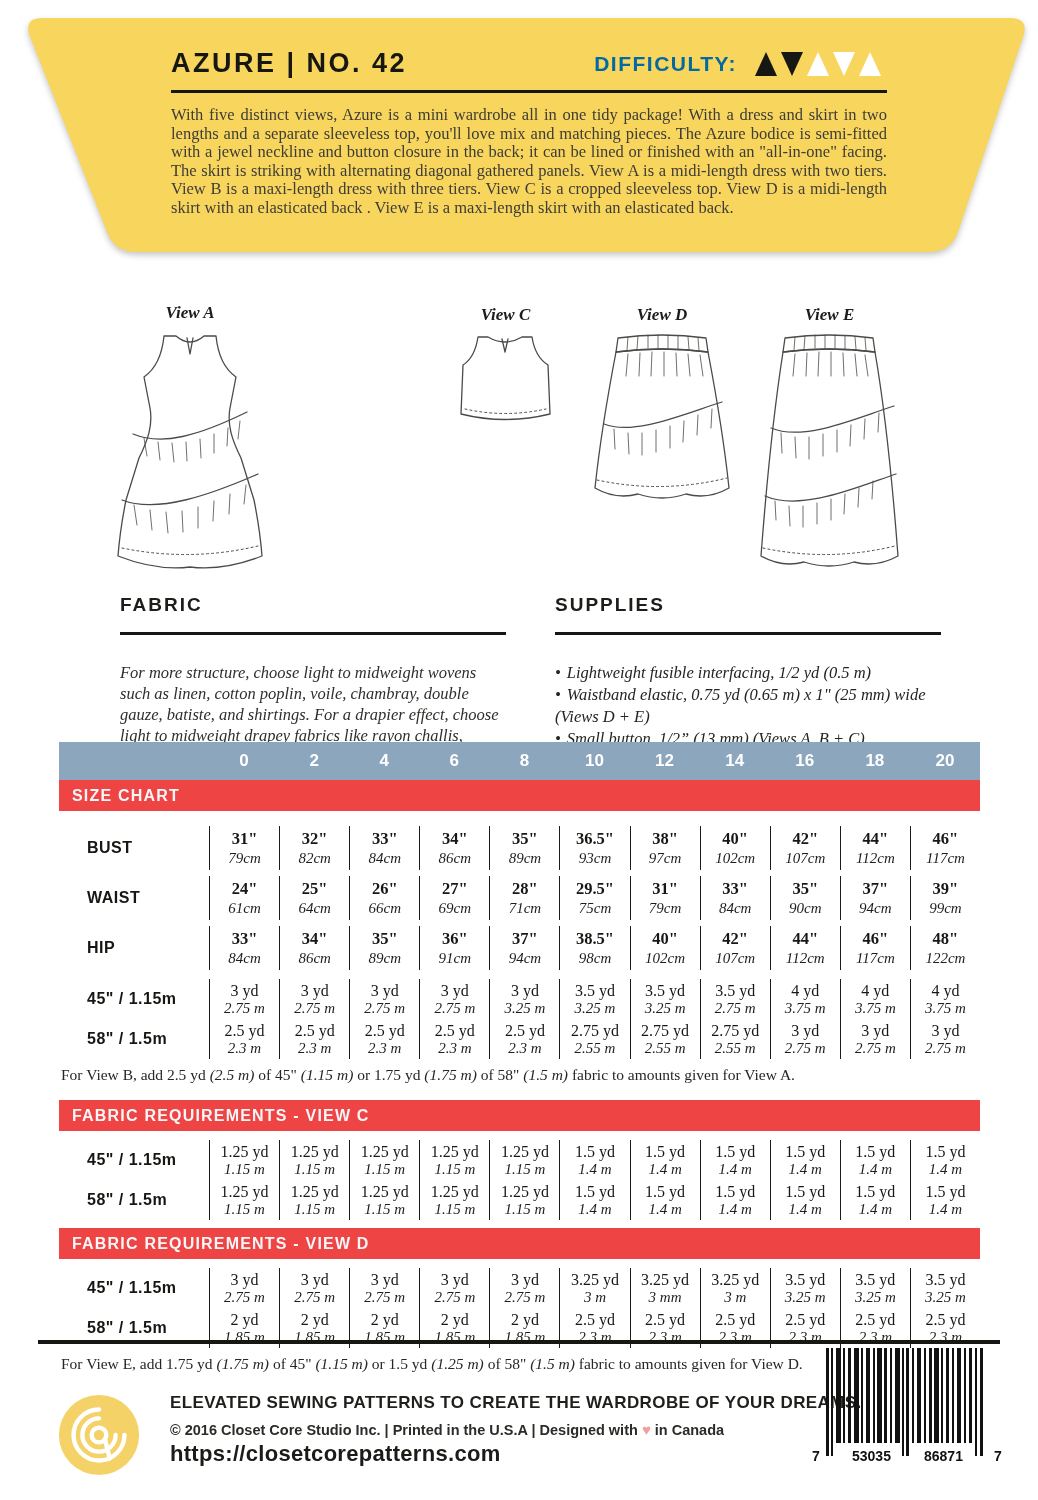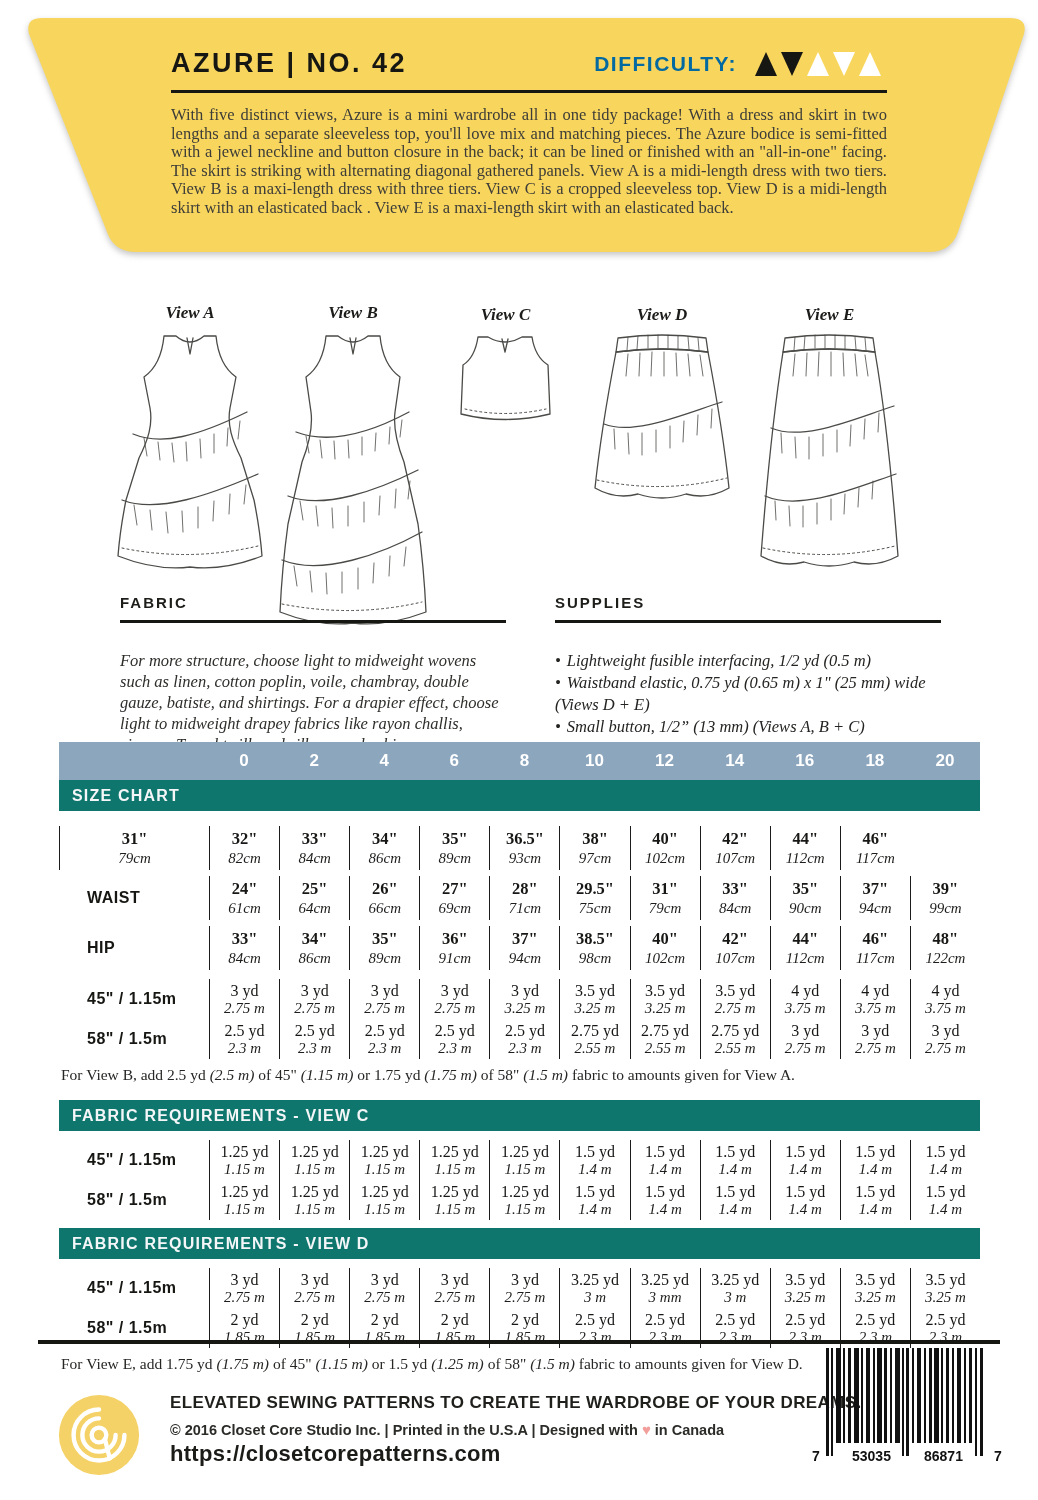--- a/index.html
+++ b/index.html
@@ -23,35 +23,35 @@
   .view{position:absolute;text-align:center;}
   .view-label{font-family:"Liberation Serif","DejaVu Serif",serif;font-weight:700;font-style:italic;
               font-size:17px;color:#1c1c1a;display:block;margin-bottom:5px;margin-top:40px;}
   .figure{stroke:#4a4a47;stroke-width:1.3;fill:#ffffff;stroke-linejoin:round;stroke-linecap:round;}
   .figure .tick{stroke-width:0.8;fill:none;}
   .figure .dot{stroke-dasharray:2 3;fill:none;stroke-width:1;}
   .figure .seam{fill:none;}
 
   
   #fabric-supplies{position:absolute;top:594px;left:0;width:1038px;}
-  .col-heading{font-size:15px;font-weight:800;letter-spacing:2px;color:#1d1d1a;
-               padding-bottom:9px;border-bottom:3px solid #161613;}
+  .col-heading{font-size:19px;font-weight:800;letter-spacing:2px;color:#1d1d1a;
+               padding-bottom:16px;border-bottom:3px solid #161613;}
   #fabric-col{position:absolute;left:120px;width:386px;}
   #supplies-col{position:absolute;left:555px;width:386px;}
   .col-body{font-family:"Liberation Serif","DejaVu Serif",serif;font-size:16.5px;line-height:21px;
             color:#2e2e2b;margin-top:27px;font-style:italic;}
   .supply-item{font-family:"Liberation Serif","DejaVu Serif",serif;font-size:16.5px;line-height:22px;color:#242422;}
   .supply-item .bullet{margin-right:6px;}
 
   
   #tables{position:absolute;top:742px;left:59px;width:921px;}
   .trow{display:grid;grid-template-columns:150px repeat(11,1fr);}
   .band-light{background:#8CA6BE;height:38px;align-items:center;}
   .size-num{color:#ffffff;font-weight:800;font-size:17px;text-align:center;}
-  .band-dark{background:#0f766e;height:31px;display:flex;align-items:center;}
+  .band-dark{background:#ef4444;height:31px;display:flex;align-items:center;}
   .band-dark .band-label{color:#f4f6f8;font-weight:800;font-size:16px;letter-spacing:1.2px;padding-left:13px;}
   .chart-row{margin-top:6px;}
   .row-label{display:flex;align-items:center;font-weight:800;font-size:16px;letter-spacing:0.5px;
              color:#161613;padding-left:28px;}
   .dcell{border-left:1.5px solid #1b1b1b;display:flex;flex-direction:column;justify-content:center;
          text-align:center;padding:3px 0;}
   .imp{font-family:"Liberation Serif","DejaVu Serif",serif;font-weight:700;font-size:16.5px;line-height:20px;color:#171715;}
   .met{font-family:"Liberation Serif","DejaVu Serif",serif;font-style:italic;font-size:15px;line-height:18px;color:#1d1d1b;}
   .yd{font-family:"Liberation Serif","DejaVu Serif",serif;font-size:16px;line-height:17.5px;color:#171715;}
   .m{font-family:"Liberation Serif","DejaVu Serif",serif;font-style:italic;font-size:15px;line-height:16.5px;color:#1d1d1b;}
@@ -104,34 +104,20 @@
       <path d="M64,8 L76,8 Q90,20 104,8 L116,8 C118,28 126,42 136,49 L130,80 C127,97 132,112 141,130 L154,172 Q160,202 162,228 Q124,243 90,239 Q56,243 18,228 Q20,202 26,172 L39,130 C48,112 53,97 50,80 L44,49 C54,42 62,28 64,8 Z"></path>
       <path class="seam" d="M87,10 L90,26 L93,10"></path>
       <path class="seam" d="M33,106 C62,118 98,108 147,84"></path>
       <path class="tick" d="M44,110 l3,18 M58,114 l2,18 M72,115 l2,19 M86,114 l1,19 M100,111 l1,19 M114,106 l0,19 M128,100 l-1,18 M140,93 l-2,18"></path>
       <path class="seam" d="M22,172 C58,186 112,166 158,146"></path>
       <path class="tick" d="M34,177 l3,20 M50,182 l2,20 M66,184 l2,21 M82,183 l1,21 M98,179 l0,21 M114,173 l-1,20 M130,166 l-1,20 M146,157 l-2,19"></path>
       <path class="dot" d="M22,220 Q90,234 158,218"></path>
     </svg>
   </div>
 
-  <div class="view" style="left:258px;top:0;width:190px;">
-    <span class="view-label">View B</span>
-    <svg class="figure" width="190" height="300" viewBox="0 0 190 300">
-      <path d="M68,8 L80,8 Q95,20 110,8 L122,8 C124,28 132,42 142,49 L137,84 C135,100 139,116 146,134 L160,196 Q166,240 168,284 Q128,299 95,295 Q60,299 22,284 Q24,240 30,196 L44,134 C51,116 55,100 53,84 L48,49 C58,42 66,28 68,8 Z"></path>
-      <path class="seam" d="M92,10 L95,26 L98,10"></path>
-      <path class="seam" d="M38,104 C70,116 110,106 151,84"></path>
-      <path class="tick" d="M48,108 l3,17 M62,112 l2,18 M76,113 l1,18 M90,112 l1,18 M104,109 l0,18 M118,105 l-1,18 M132,99 l-1,17 M144,92 l-2,17"></path>
-      <path class="seam" d="M30,168 C66,182 120,162 160,142"></path>
-      <path class="tick" d="M42,173 l3,19 M58,178 l2,20 M74,180 l1,20 M90,178 l0,20 M106,174 l0,20 M122,168 l-1,19 M138,161 l-1,19 M152,153 l-2,18"></path>
-      <path class="seam" d="M24,232 C64,248 124,226 164,204"></path>
-      <path class="tick" d="M36,238 l3,20 M52,243 l2,21 M68,245 l1,21 M84,244 l0,21 M100,240 l0,21 M116,235 l-1,20 M132,228 l-1,20 M148,219 l-2,19"></path>
-      <path class="dot" d="M24,276 Q95,290 164,274"></path>
-    </svg>
-  </div>
 
   <div class="view" style="left:448px;top:2px;width:115px;">
     <span class="view-label">View C</span>
     <svg class="figure" width="115" height="100" viewBox="0 0 115 100">
       <path d="M30,7 L40,7 Q57,17 74,7 L84,7 C86,20 92,30 100,35 L102,84 Q57,95 13,84 L15,35 C23,30 28,20 30,7 Z"></path>
       <path class="seam" d="M54,9 L57,22 L60,9"></path>
       <path class="dot" d="M17,79 Q57,88 98,79"></path>
     </svg>
   </div>
 
@@ -194,20 +180,21 @@
       <div class="size-num">16</div>
       <div class="size-num">18</div>
       <div class="size-num">20</div>
     </div>
   <div class="band-dark">
     <span class="band-label">SIZE CHART</span>
   </div>
   <div class="spacer9"></div>
   <div id="size-chart-body">
       <div class="trow chart-row">
+        <div class="row-label">BUST</div>
         <div class="dcell">
           <div class="imp">31"</div>
           <div class="met">79cm</div>
         </div>
         <div class="dcell">
           <div class="imp">32"</div>
           <div class="met">82cm</div>
         </div>
         <div class="dcell">
           <div class="imp">33"</div>

